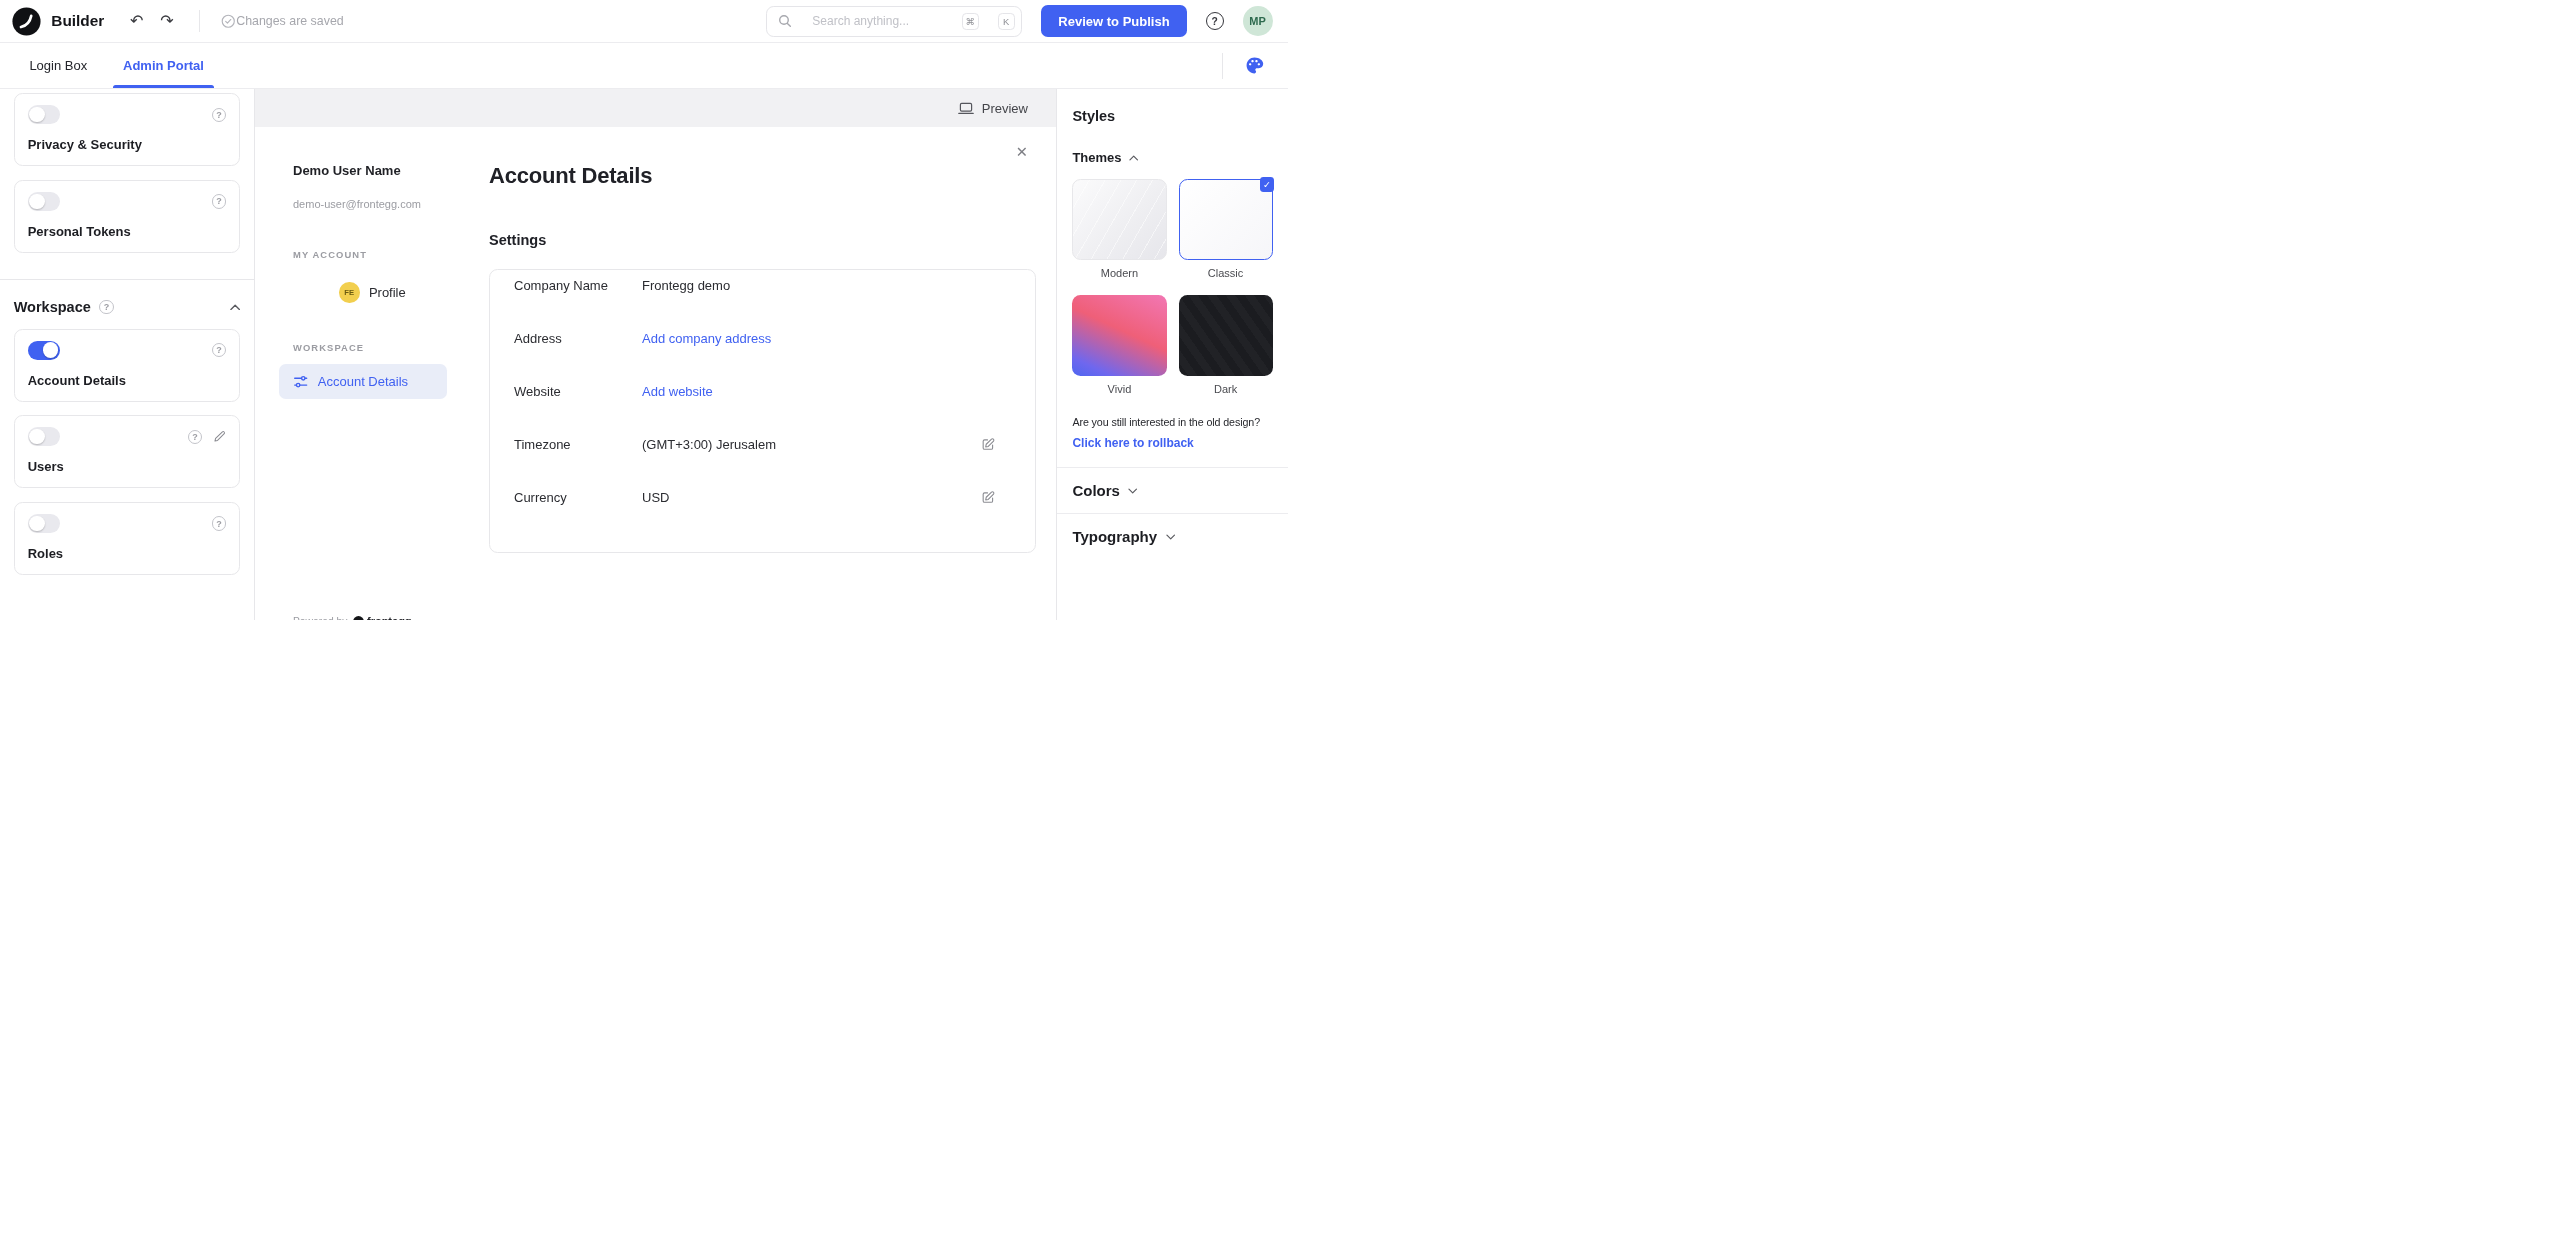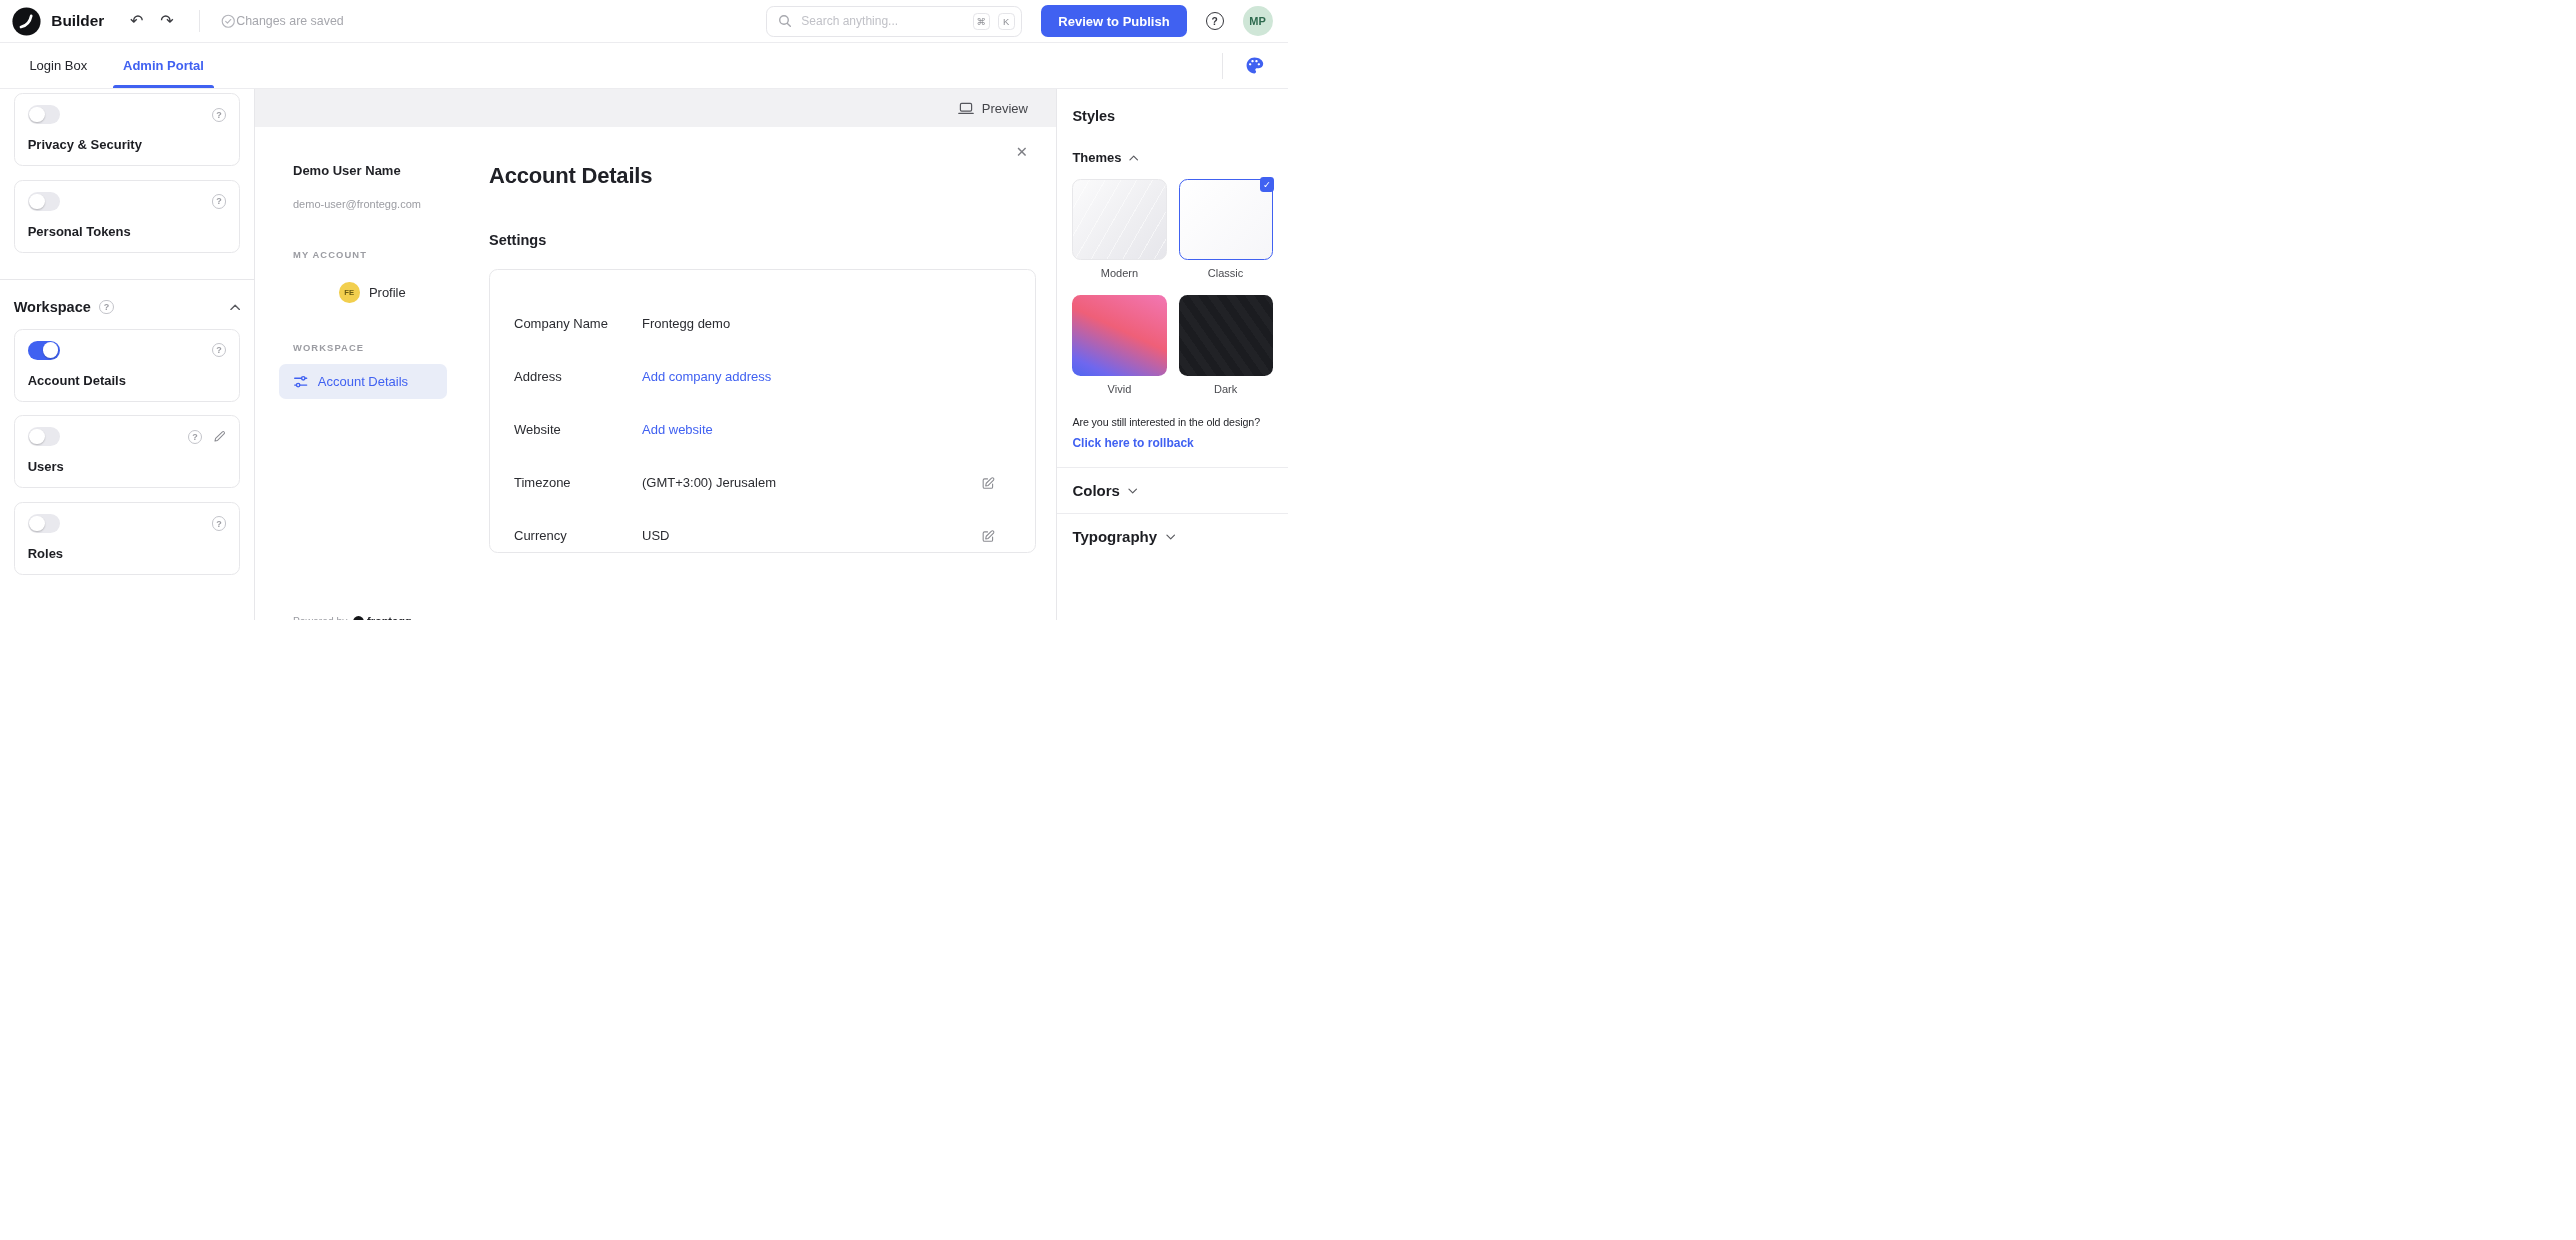--- a/index.html
+++ b/index.html
@@ -11,21 +11,21 @@
   .topbar{height:43px;display:flex;align-items:center;justify-content:space-between;border-bottom:0.9px solid #ececef;padding:0 15.4px 0 12px;box-sizing:border-box;}
   .tb-left{display:flex;align-items:center;}
   .logo svg{display:block;}
   .app-title{font-size:15.4px;font-weight:700;margin-left:10.3px;color:#141519;}
   .icon-btn{background:none;border:none;font-size:16px;line-height:1;color:#3a3b40;cursor:pointer;padding:1.7px 5.1px;font-family:inherit;}
   .icon-btn.first{margin-left:20.5px;}
   .icon-btn.second{margin-left:6.8px;}
   .vdiv{width:0.9px;height:22px;background:var(--border);margin:0 20.5px;}
   .saved{display:flex;align-items:center;gap:1px;color:#a6a7ad;font-size:12.4px;}
   .tb-right{display:flex;align-items:center;gap:19px;}
-  .search{display:flex;align-items:center;gap:8px;width:256px;height:31px;border:0.9px solid #e5e5e9;border-radius:7.7px;padding:0 6.8px 0 10.3px;background:#fff;box-sizing:border-box;}
+  .search{display:flex;align-items:center;gap:19px;width:256px;height:31px;border:0.9px solid #e5e5e9;border-radius:7.7px;padding:0 6.8px 0 10.3px;background:#fff;box-sizing:border-box;}
   .search input{flex:1;border:none;outline:none;font-size:12px;color:#333;min-width:0;font-family:inherit;background:transparent;}
   .search input::placeholder{color:#c0c1c7;}
   .kbd{min-width:17px;height:17px;border:0.9px solid #e5e5e9;border-radius:4.3px;display:flex;align-items:center;justify-content:center;font-size:9.4px;color:#8e8f95;padding:0 2.6px;box-sizing:border-box;background:#fff;}
   .publish-btn{background:var(--accent);color:#fff;border:none;border-radius:6.8px;height:32px;padding:0 17px;font-size:13px;font-weight:600;cursor:pointer;font-family:inherit;}
   .help-icon{width:18px;height:18px;border:1.5px solid #36373d;border-radius:50%;display:flex;align-items:center;justify-content:center;font-size:10.3px;font-weight:700;color:#36373d;cursor:pointer;box-sizing:border-box;}
   .avatar{width:30px;height:30px;border-radius:50%;background:#cfe6d7;color:#2e6a4e;font-size:11px;font-weight:700;display:flex;align-items:center;justify-content:center;cursor:pointer;}
 
   
   .tabs{height:46px;display:flex;align-items:stretch;border-bottom:0.9px solid #ececef;padding-left:26px;box-sizing:border-box;}
   .tab{display:flex;align-items:center;font-size:13px;font-weight:500;color:#24252b;cursor:pointer;position:relative;padding:0 3.4px;margin-right:29px;}
@@ -70,21 +70,21 @@
   .p-item.selected{background:#e9edf8;color:var(--accent);font-weight:500;border-radius:6.8px;padding:10.3px 13.7px;margin-left:-13.7px;margin-top:11px;width:168px;box-sizing:border-box;}
   .fe-avatar{width:20.5px;height:20.5px;border-radius:50%;background:#f2cf4e;color:#6b5b10;font-size:7.7px;font-weight:700;display:flex;align-items:center;justify-content:center;flex-shrink:0;}
   .tune-icon{display:flex;flex-shrink:0;}
   .powered{position:absolute;bottom:-6px;left:38px;display:flex;align-items:center;gap:6px;font-size:10.3px;color:var(--muted);}
   .powered b{color:#1f2025;font-size:11px;display:flex;align-items:center;gap:2.6px;font-weight:700;}
   .egg{width:11px;height:11px;background:#141518;border-radius:50% 50% 50% 50%/56% 56% 44% 44%;display:inline-block;}
   .p-main{flex:1;padding:0 20.5px 0 19px;min-width:0;}
   .p-main h1{font-size:22px;font-weight:600;margin:0;color:#202127;letter-spacing:-0.2px;}
   .p-main h2{font-size:14.5px;font-weight:600;margin:43px 0 0;color:#202127;}
   .fields-card{margin-top:20.5px;border:0.9px solid var(--border);border-radius:8.5px;padding:8.5px 0;max-width:549px;box-sizing:border-box;}
-  .f-row{display:flex;align-items:flex-end;height:53px;padding:0 39px 0 24px;}
+  .f-row{display:flex;align-items:flex-start;height:53px;padding:0 39px 0 24px;}
   .f-label{width:128px;font-size:13px;color:#2b2c31;font-weight:500;flex-shrink:0;}
   .f-value{font-size:13px;color:#2b2c31;}
   .f-value.link{color:var(--accent);font-weight:500;cursor:pointer;}
   .f-edit{margin-left:auto;display:flex;cursor:pointer;}
 
   
   .styles-panel{width:232px;flex-shrink:0;border-left:0.9px solid var(--border);padding:0 15.4px;box-sizing:border-box;background:#fff;overflow:hidden;}
   .sp-title{font-size:14.5px;font-weight:700;color:#1c1d22;margin-top:19px;}
   .collapse-head{display:flex;align-items:center;gap:7.7px;margin-top:26px;font-size:13px;font-weight:700;color:#1c1d22;cursor:pointer;}
   .theme-grid{display:grid;grid-template-columns:1fr 1fr;gap:15.4px 12px;margin-top:13.7px;}

